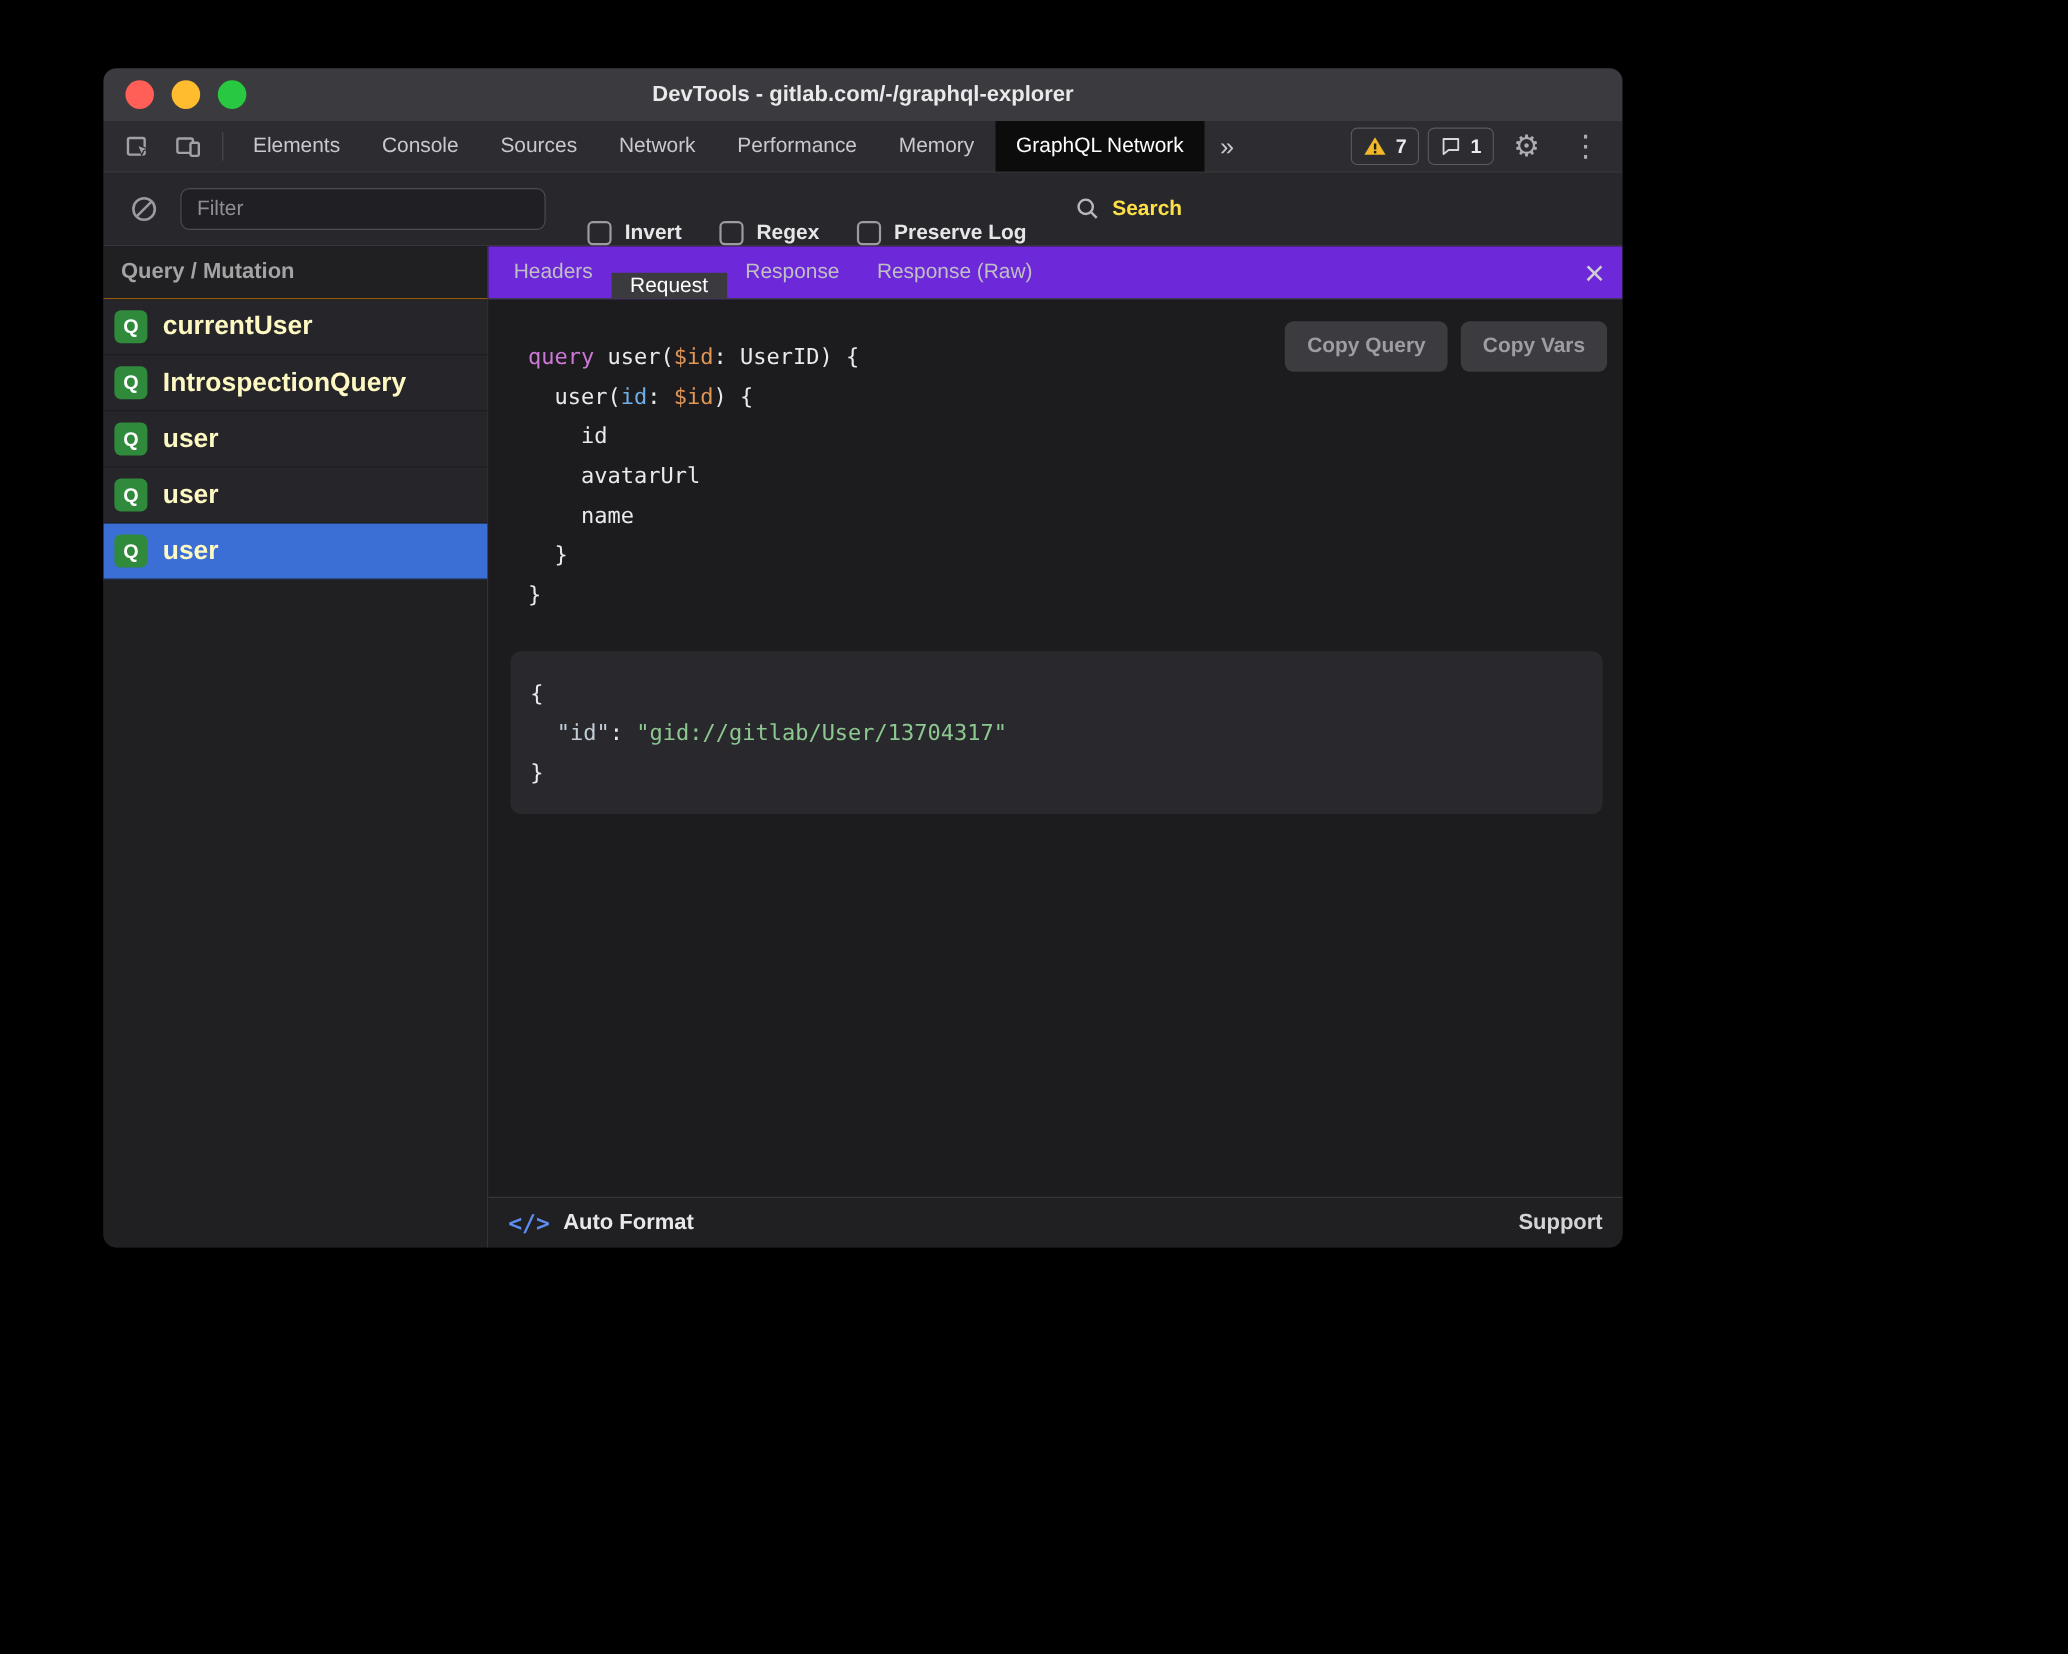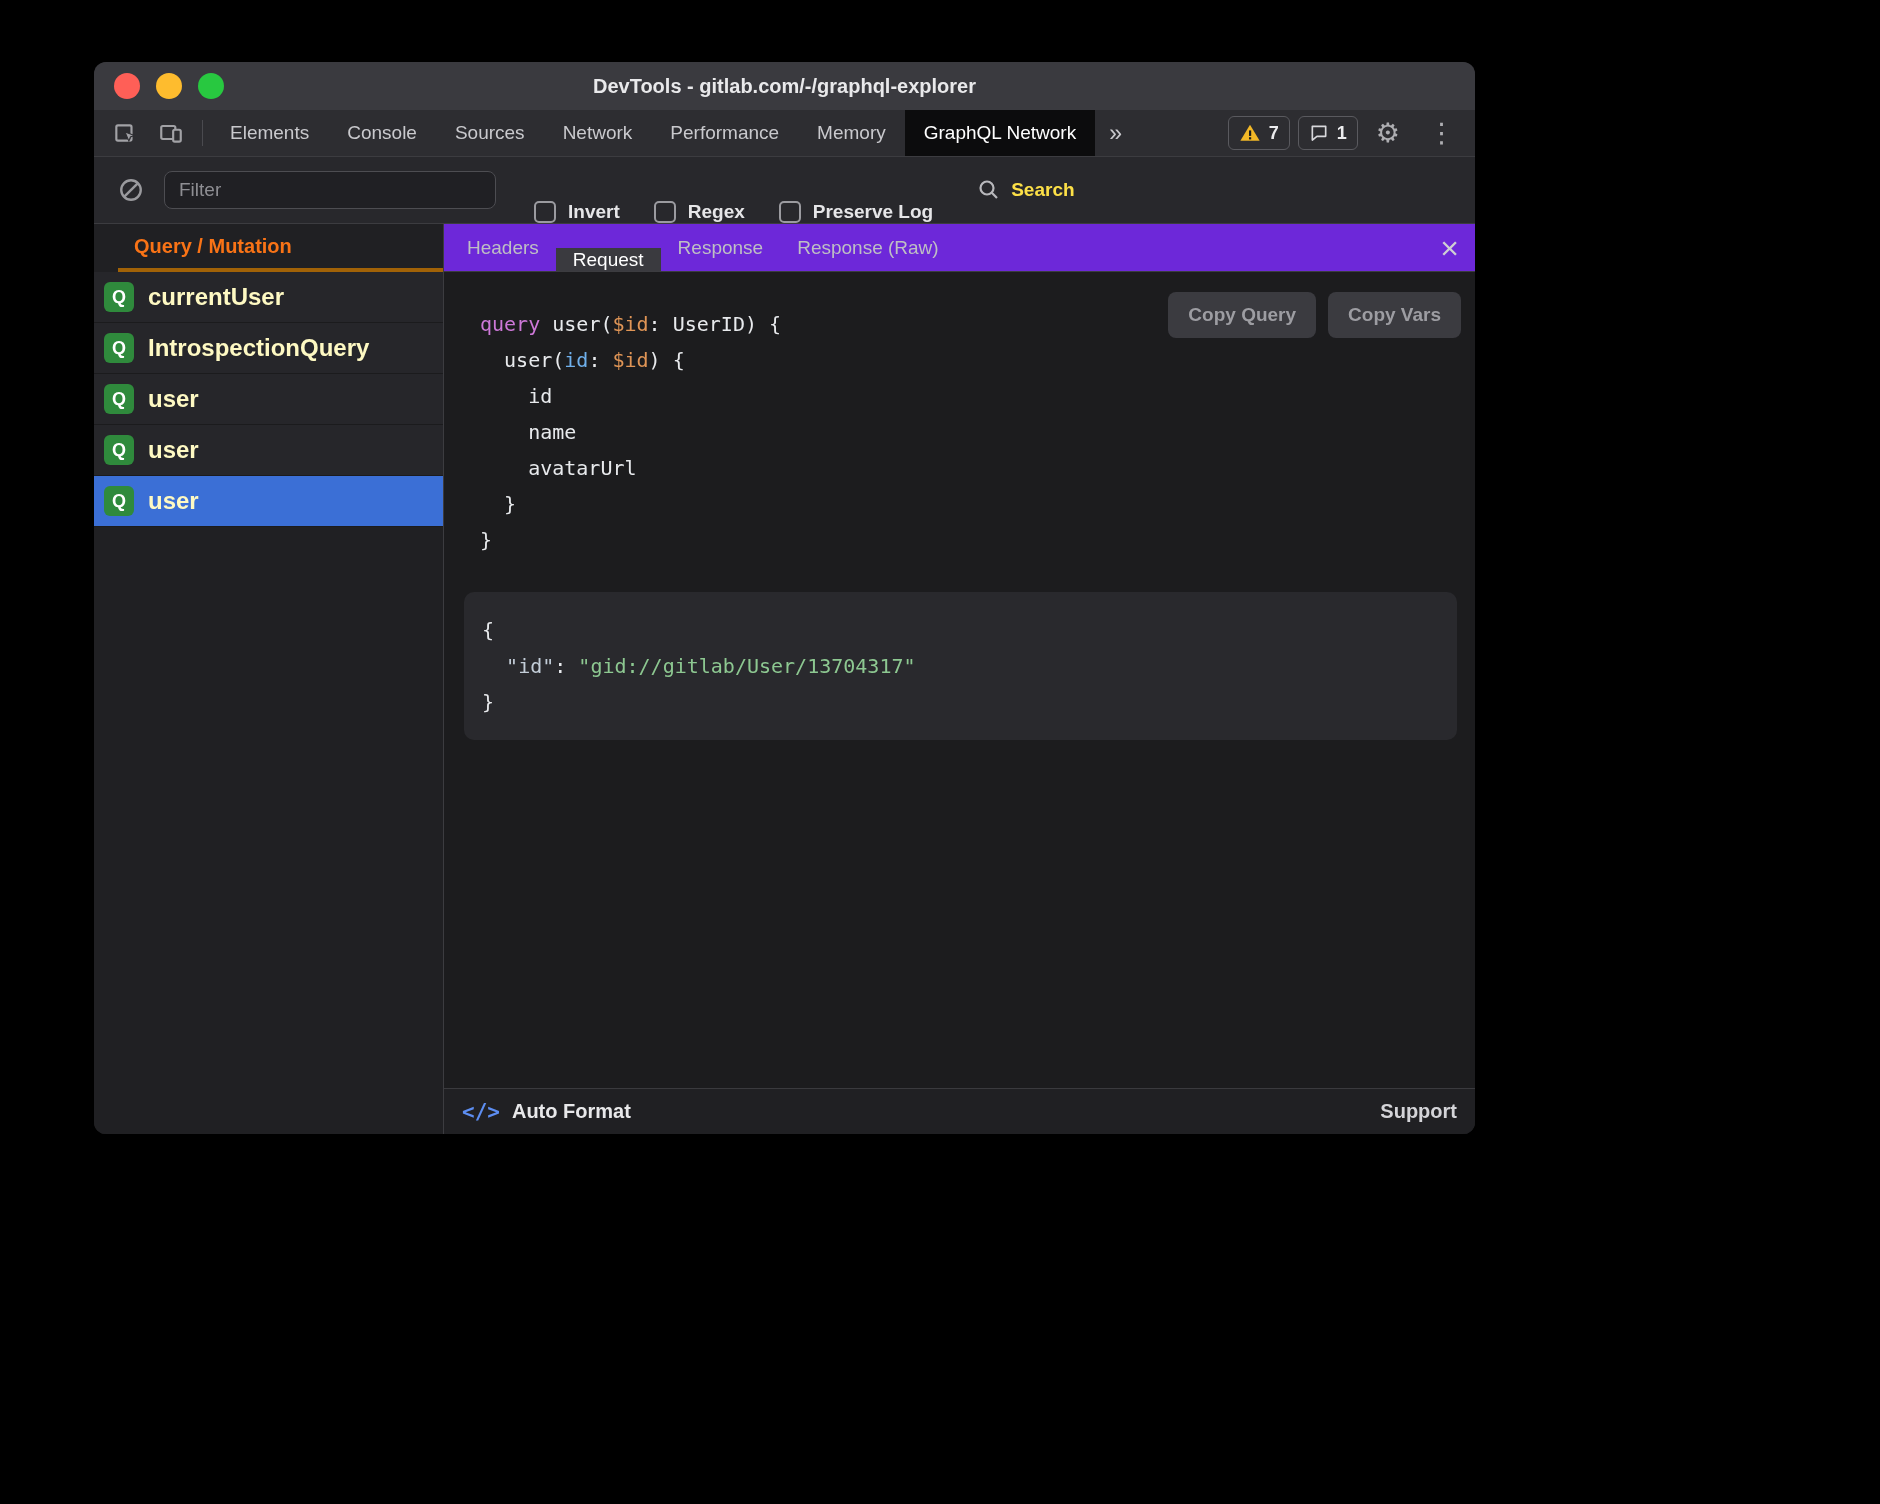--- a/index.html
+++ b/index.html
@@ -31,21 +31,21 @@
   .filter-input::placeholder{color:#8e8e93;}
   .checkbox-group{display:flex;align-items:center;gap:34px;margin-left:38px;}
   .checkbox{display:flex;align-items:center;gap:12px;margin-top:44px;}
   .cb-box{width:22px;height:22px;border:2px solid #9b9ba0;border-radius:5px;background:transparent;flex:0 0 auto;}
   .cb-label{font-size:19px;font-weight:700;color:#e6e6e8;}
   .search-wrap{display:flex;align-items:center;gap:10px;margin-left:44px;}
   .search-label{font-size:19px;font-weight:700;color:#fde047;}
 
   .main{flex:1;display:flex;min-height:0;background:#1c1c1e;}
   .sidebar{flex:0 0 350px;border-right:1px solid #3c3c40;display:flex;flex-direction:column;background:#202023;}
-  .sidebar-header{flex:0 0 48px;display:flex;align-items:center;padding:0 16px;font-size:20px;font-weight:700;color:#f97316;border-bottom:4px solid #a16207;margin-left:24px;}
+  .sidebar-header{flex:0 0 48px;display:flex;align-items:center;padding:0 16px;font-size:20px;font-weight:700;color:#a3a3a3;border-bottom:1px solid #a16207;}
   .qrow{height:51px;display:flex;align-items:center;gap:14px;padding:0 10px;background:#26262a;border-bottom:1px solid #1b1b1d;}
   .qbadge{width:30px;height:30px;border-radius:6px;display:flex;align-items:center;justify-content:center;font-size:18px;font-weight:700;color:#fff;flex:0 0 auto;}
   .qlabel{font-size:24px;font-weight:700;color:#fef9c3;white-space:nowrap;}
 
   .detail{flex:1;display:flex;flex-direction:column;min-width:0;background:#1c1c1e;}
   .subtabs{flex:0 0 48px;display:flex;align-items:stretch;padding-left:6px;border-bottom:1px solid #3c3c40;background:#6d28d9;}
   .subtab{display:flex;align-items:center;padding:0 17px;font-size:19px;color:#bfbfc4;white-space:nowrap;}
   .subtab.active{background:#3a3a3f;color:#fff;margin-top:24px;}
   .close-btn{margin-left:auto;display:flex;align-items:center;padding:0 16px;font-size:32px;color:#cfcfd3;line-height:1;}
 
@@ -196,22 +196,22 @@
 
       <div class="content">
         <div class="copy-col">
           <button class="copy-btn">Copy Query</button>
           <button class="copy-btn">Copy Vars</button>
         </div>
         <div class="code query-code">
             <div class="code-line"><span style="color: rgb(205, 120, 216);">query</span><span style="color: rgb(232, 234, 237);"> user(</span><span style="color: rgb(224, 149, 86);">$id</span><span style="color: rgb(232, 234, 237);">: UserID) {</span></div>
             <div class="code-line"><span style="color: rgb(232, 234, 237);">  user(</span><span style="color: rgb(111, 176, 236);">id</span><span style="color: rgb(232, 234, 237);">: </span><span style="color: rgb(224, 149, 86);">$id</span><span style="color: rgb(232, 234, 237);">) {</span></div>
             <div class="code-line"><span style="color: rgb(232, 234, 237);">    id</span></div>
+            <div class="code-line"><span style="color: rgb(232, 234, 237);">    avatarUrl</span></div>
             <div class="code-line"><span style="color: rgb(232, 234, 237);">    name</span></div>
-            <div class="code-line"><span style="color: rgb(232, 234, 237);">    avatarUrl</span></div>
             <div class="code-line"><span style="color: rgb(232, 234, 237);">  }</span></div>
             <div class="code-line"><span style="color: rgb(232, 234, 237);">}</span></div>
           </div>
         <div class="vars-panel">
           <div class="code">
               <div class="code-line"><span style="color: rgb(232, 234, 237);">{</span></div>
               <div class="code-line"><span style="color: rgb(232, 234, 237);">  </span><span style="color: rgb(195, 205, 216);">"id"</span><span style="color: rgb(232, 234, 237);">: </span><span style="color: rgb(141, 200, 145);">"gid://gitlab/User/13704317"</span></div>
               <div class="code-line"><span style="color: rgb(232, 234, 237);">}</span></div>
             </div>
         </div>

